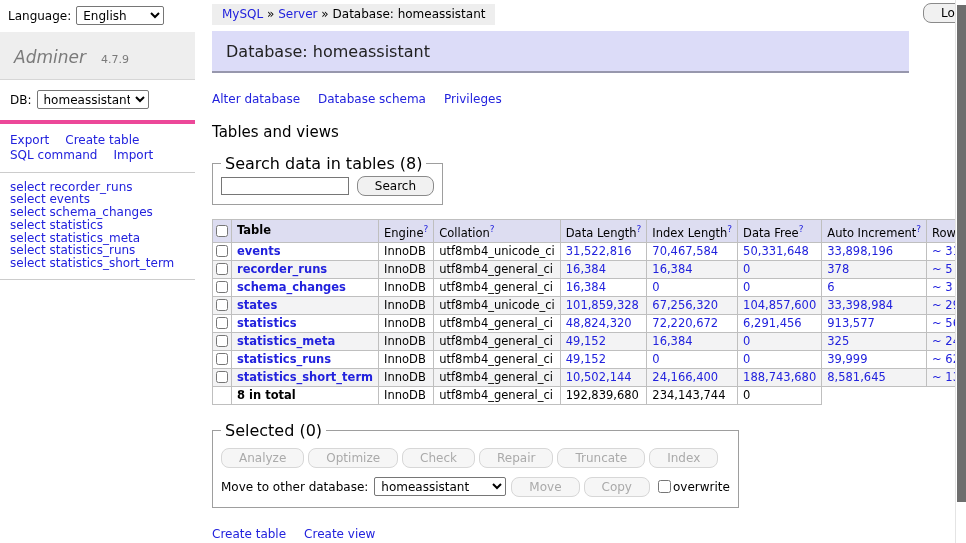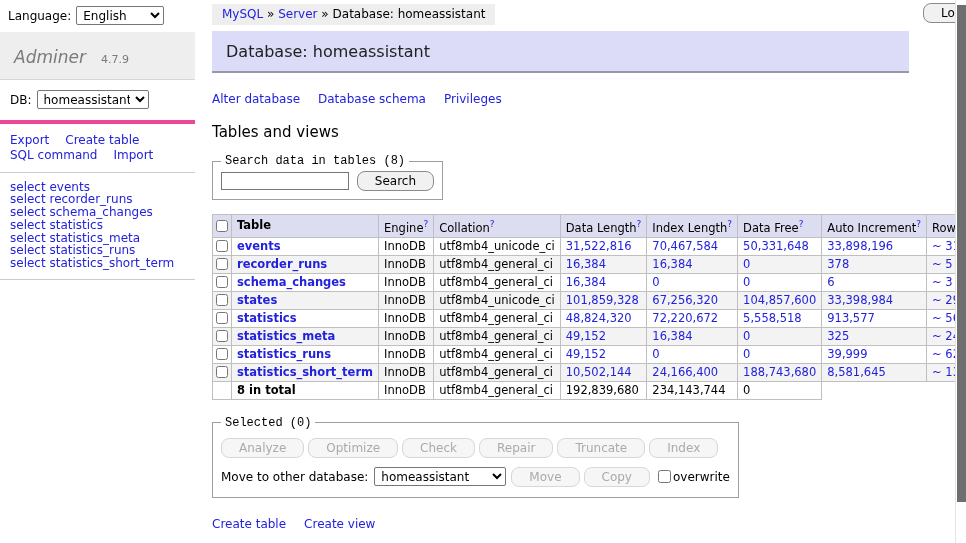--- a/index.html
+++ b/index.html
@@ -34,21 +34,21 @@
   .breadcrumb{display:inline-block;background:var(--breadcrumb-bg);padding:3px 10px 4px;white-space:nowrap;}
   .bc-sep{color:#000;}
   .logout-btn{position:absolute;right:4px;top:3px;}
   .btn{font-family:"DejaVu Sans",sans-serif;font-size:12px;padding:2px 17px;background:#f1f1f1;border:1px solid #8a8a8a;border-radius:8px;color:#000;}
   .btn.dis{color:#aaa;border-color:#d7d7d7;background:#f6f6f6;}
   h2.page-title{background:var(--title-bg);border-bottom:2px solid #9797ad;margin:6px 0 0;padding:11px 14px 10px;font-size:16px;font-weight:400;color:#222;width:697px;}
   .db-links{margin:19px 0 0;}
   .sp{margin-right:18px;}
   h3{font-size:15px;font-weight:400;margin:17px 0 0;color:#000;}
   fieldset{display:inline-block;border:1px solid #9e9e9e;padding:3px 8px 8px;margin:13px 0 0;}
-  legend{font-size:12px;padding:0 4px;font-family:Liberation Mono, monospace;}
+  legend{font-size:16px;padding:0 4px;}
   .search-input{width:128px;height:18px;border:1px solid #767676;padding:1px 4px;font-family:"DejaVu Sans",sans-serif;font-size:12px;}
   .search-btn{margin-left:4px;}
 
   table.tables{border-collapse:collapse;margin-top:14px;font-size:11.5px;}
   .tables th,.tables td{border:1px solid #bfbfbf;padding:2px 5px;line-height:13px;height:17px;white-space:nowrap;}
   .tables th{background:var(--header-bg);font-weight:400;text-align:left;}
   .tables th.col-table{font-weight:bold;text-align:left;}
   .tables td.cb,.tables th.cb{width:18px;text-align:center;padding:1px 3px;}
   .tables input[type=checkbox]{width:12px;height:12px;margin:0;vertical-align:middle;}
   .tables tr.even td{background:var(--stripe);}
@@ -86,22 +86,22 @@
     <span class="brand-name">Adminer</span><a href="#" class="brand-ver">4.7.9</a>
   </h1>
   <div class="db-row">
     <label>DB:</label><select class="db-select"><option>homeassistant</option></select>
   </div>
   <div class="actions">
       <div class="act-row"><a href="#">Export</a><a href="#">Create table</a></div>
       <div class="act-row"><a href="#">SQL command</a><a href="#">Import</a></div>
     </div>
   <div class="tables-list">
+      <a href="#">select recorder_runs</a>
       <a href="#">select events</a>
-      <a href="#">select recorder_runs</a>
       <a href="#">select schema_changes</a>
       <a href="#">select statistics</a>
       <a href="#">select statistics_meta</a>
       <a href="#">select statistics_runs</a>
       <a href="#">select statistics_short_term</a>
     </div>
 </div>
 
 <div class="main">
   <div class="topbar">
@@ -180,21 +180,21 @@
           <td class="num"><a href="#">33,398,984</a></td>
           <td class="num"><a href="#">~ 299,833</a></td>
         </tr>
         <tr class="odd">
           <td class="cb"><input type="checkbox" style=""></td>
           <td><a href="#" class="tbl-name">statistics</a></td>
           <td>InnoDB</td>
           <td>utf8mb4_general_ci</td>
           <td class="num"><a href="#">48,824,320</a></td>
           <td class="num"><a href="#">72,220,672</a></td>
-          <td class="num"><a href="#">5,558,518</a></td>
+          <td class="num"><a href="#">6,291,456</a></td>
           <td class="num"><a href="#">913,577</a></td>
           <td class="num"><a href="#">~ 569,159</a></td>
         </tr>
         <tr class="even">
           <td class="cb"><input type="checkbox" style=""></td>
           <td><a href="#" class="tbl-name">statistics_meta</a></td>
           <td>InnoDB</td>
           <td>utf8mb4_general_ci</td>
           <td class="num"><a href="#">49,152</a></td>
           <td class="num"><a href="#">16,384</a></td>

